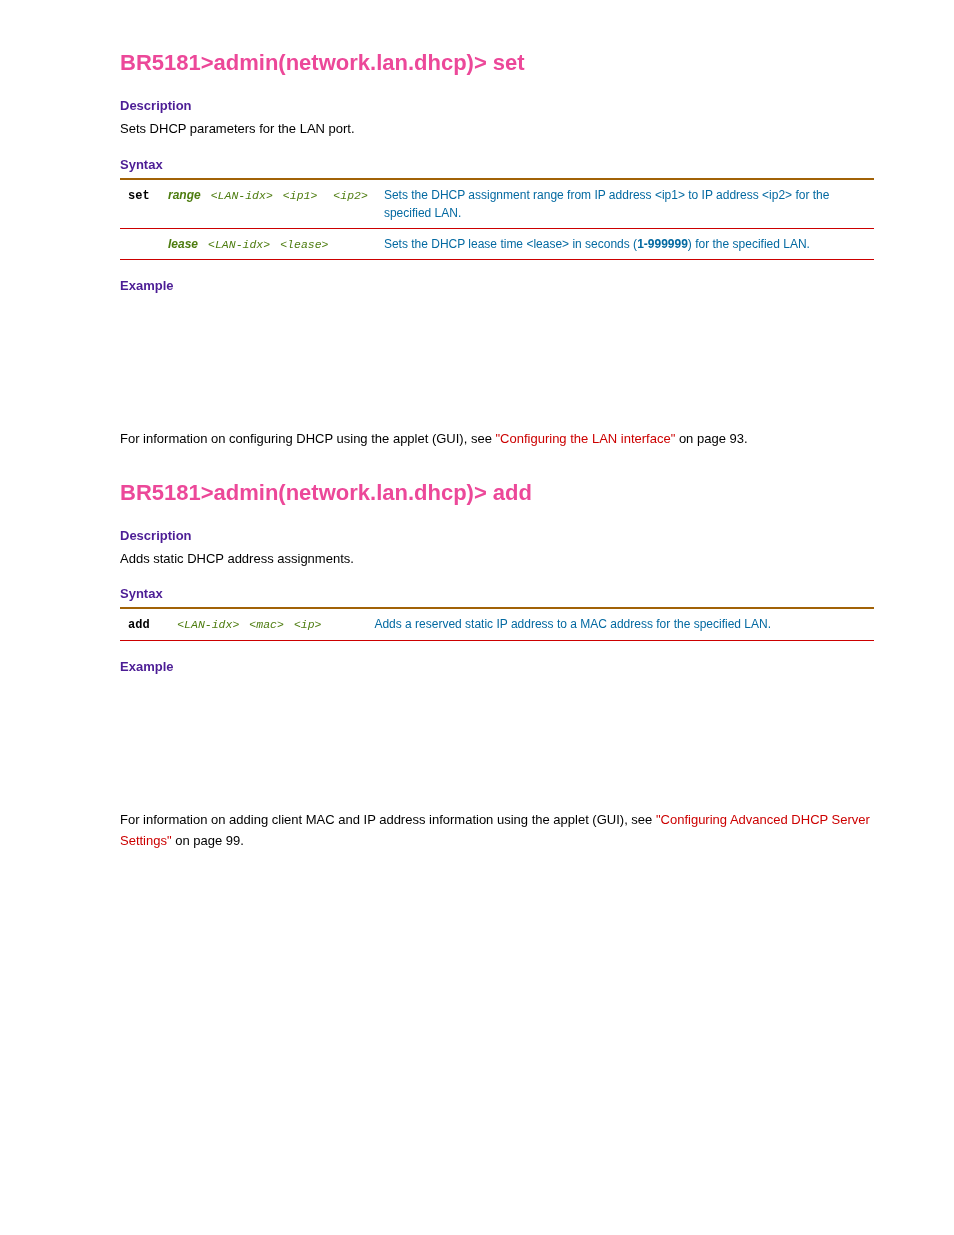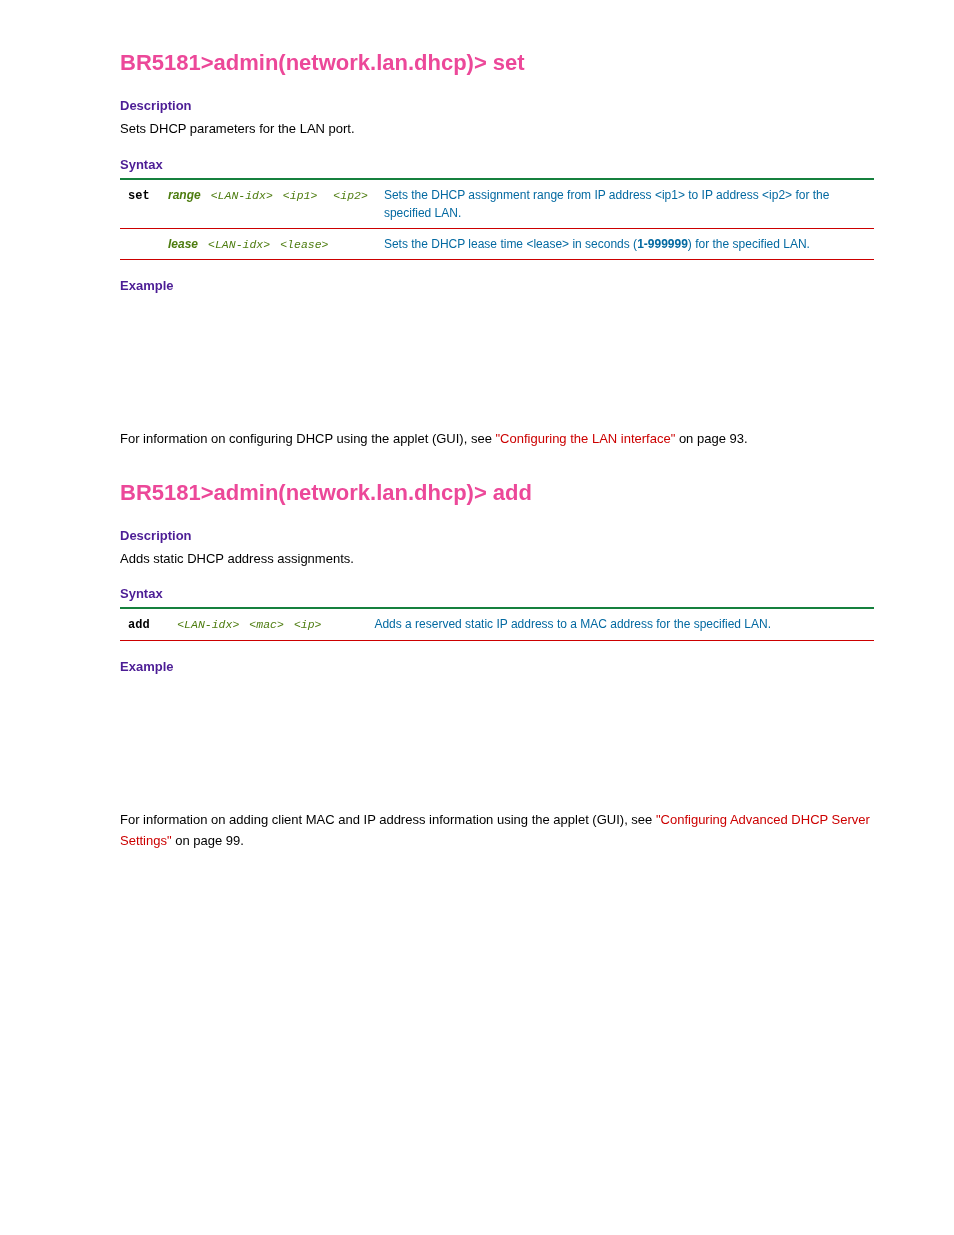--- a/index.html
+++ b/index.html
@@ -75,21 +75,21 @@
       border-collapse: collapse;
       margin-bottom: 16px;
       font-size: 12px;
     }
 
     .syntax-table tr {
       border-bottom: 1px solid #c00;
     }
 
     .syntax-table tr:first-child {
-      border-top: 2px solid #15803d;
+      border-top: 2px solid #a16207;
     }
 
     .syntax-table td {
       padding: 6px 8px;
       vertical-align: top;
       line-height: 1.5;
     }
 
     .syntax-table td.cmd-cell {
       font-weight: bold;

